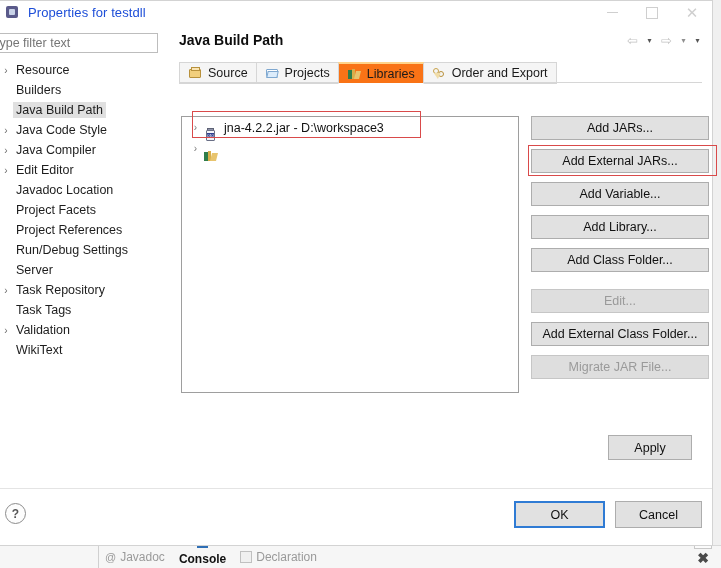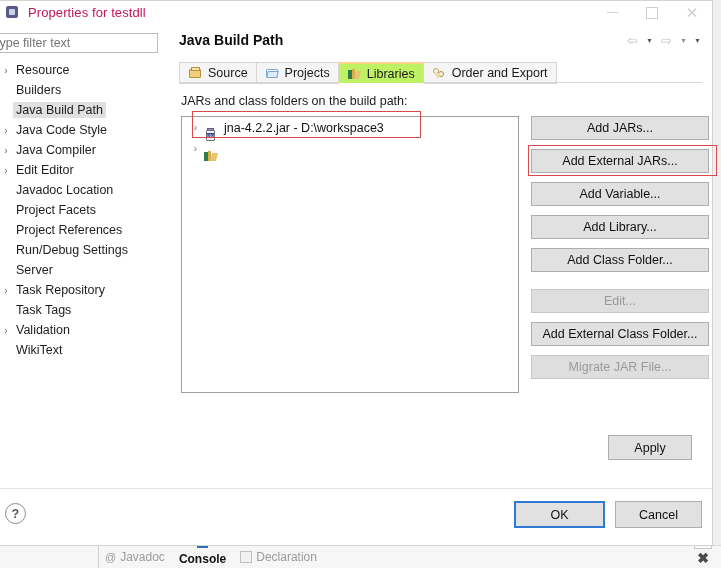--- a/index.html
+++ b/index.html
@@ -72,21 +72,21 @@
   }
   .title-icon .sq {
     position: absolute; left: 1px; top: 1px; width: 12px; height: 12px;
     background: #5a5a8a; border-radius: 2px;
   }
   .title-icon .dot {
     position: absolute; left: 4px; top: 4px; width: 6px; height: 6px;
     background: #c9d3e8; border-radius: 1px;
   }
   .title-text {
-    margin-left: 8px; font-size: 13px; color: #be185d;
+    margin-left: 8px; font-size: 13px; color: #1d4ed8;
     letter-spacing: .1px;
   }
   .winbtns {
     position: absolute; right: 0; top: 0; height: 23px; display: flex;
   }
   .winbtn {
     width: 40px; height: 23px; display: flex; align-items: center; justify-content: center;
     color: #cfcfcf; font-size: 12px;
   }
   .winbtn .min-line { width: 11px; height: 1px; background: #cfcfcf; display:block; }
@@ -153,21 +153,21 @@
     display: flex; align-items: flex-end;
   }
   .tab {
     display: flex; align-items: center; gap: 5px;
     height: 22px; padding: 0 8px; font-size: 12.5px; color: #1a1a1a;
     border: 1px solid #d6d6d6; border-bottom: 1px solid #d6d6d6;
     background: #f5f5f5; margin-right: -1px; white-space: nowrap;
     box-sizing: border-box;
   }
   .tab.active {
-    background: #bef264; border-bottom: 1px solid #ffffff;
+    background: #f97316; border-bottom: 1px solid #ffffff;
     border-top: 2px solid #ffd38a;
     font-weight: normal;
     z-index: 2;
   }
   .tabline {
     position: absolute; left: 12px; top: 58px; right: 10px; height: 1px;
     background: #d6d6d6;
   }
 
   
@@ -430,21 +430,20 @@
                 <span class="c2"></span>
                 <span class="ar"></span>
               </span>
             <span>Order and Export</span>
           </div>
         </div>
         <div class="tabline"></div>
 
         <div class="content">
 
-          <div class="sectlabel">JARs and class folders on the build path:</div>
 
           <div class="treebox">
             <div class="jrow">
               <span class="jarrow">›</span>
               <span class="jico jico-jar">
                   <span class="cap"></span>
                   <span class="body"></span>
                   <span class="txt">010</span>
                 </span>
               <span>jna-4.2.2.jar - D:\workspace3</span>

